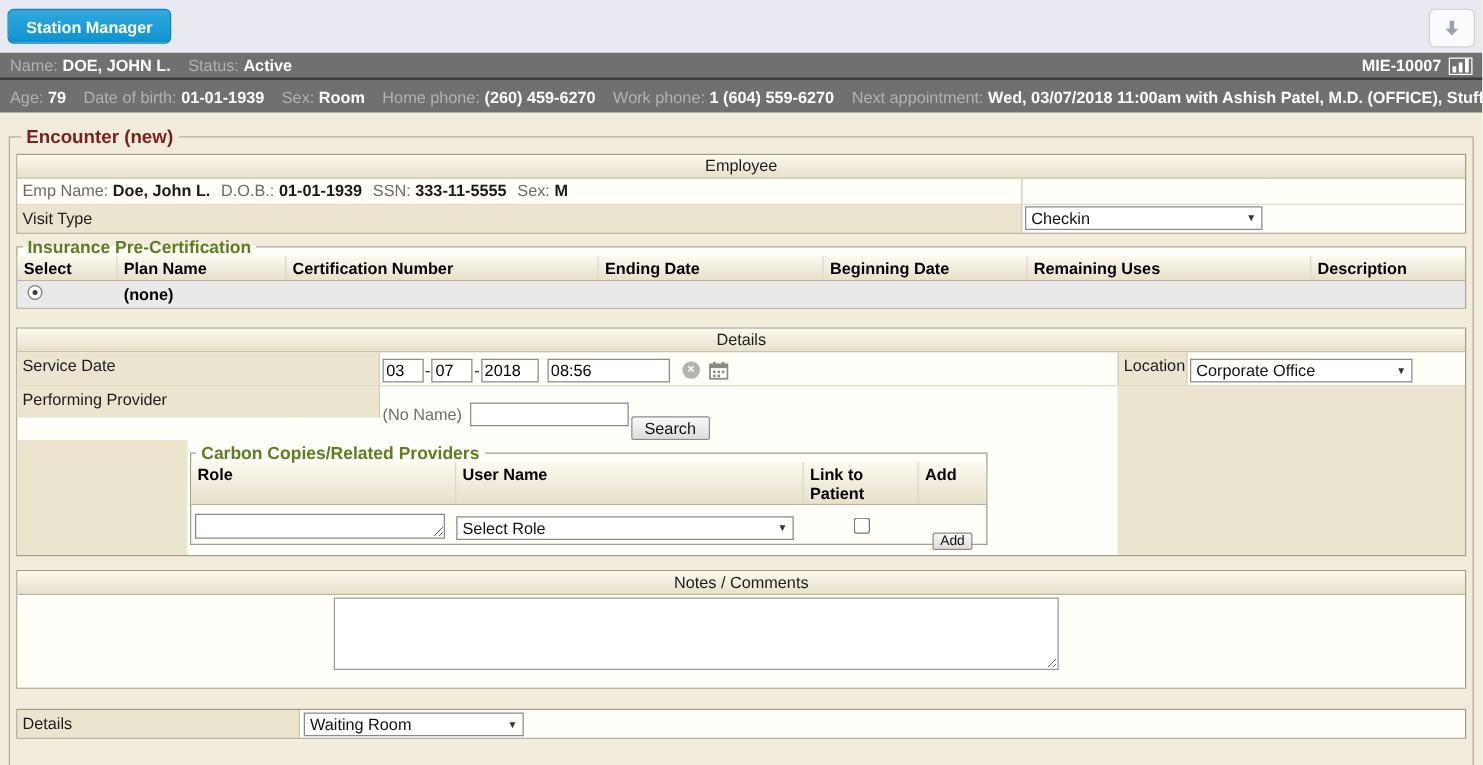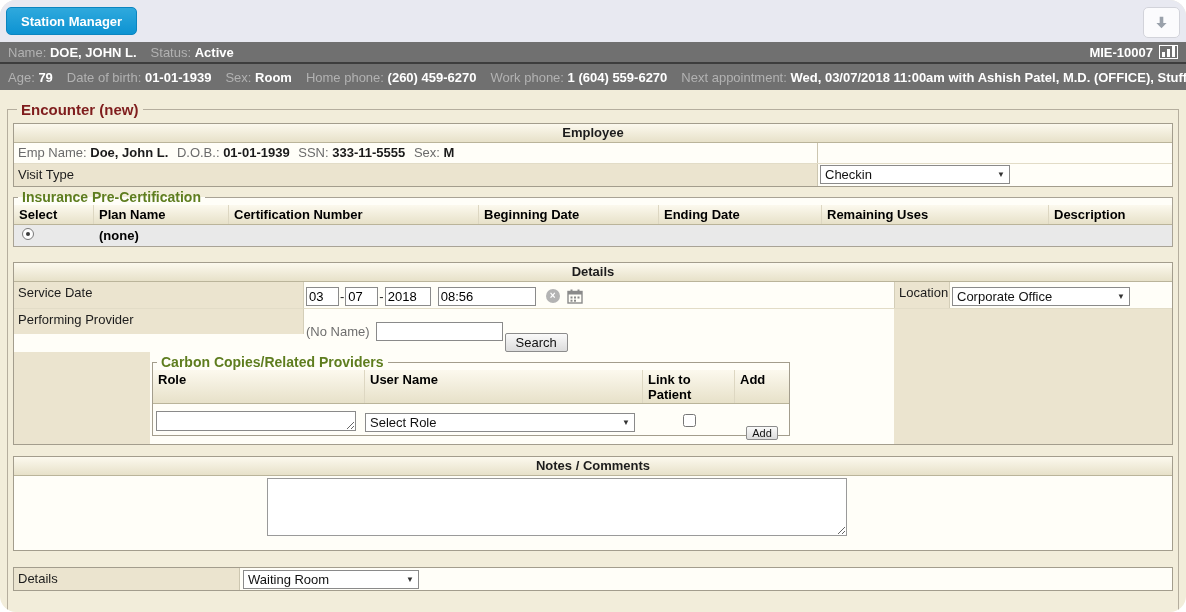--- a/index.html
+++ b/index.html
@@ -1,17 +1,17 @@
 <!DOCTYPE html>
 <html><head>
 <meta charset="utf-8">
 <style>
   * { box-sizing: border-box; margin: 0; padding: 0; }
   body { margin: 0; font-family: "Liberation Sans", sans-serif; }
-  .page { width: 1186px; height: 612px; overflow: hidden; position: relative; background: #f2edda; border-radius: 16px; }
+  .page { width: 1186px; height: 612px; overflow: hidden; position: relative; background: #f2edda; }
 
   
   .topbar { height: 42px; background: #e8e9f1; position: relative; }
   .sm-tab {
     position: absolute; left: 6px; top: 7px; height: 28px; padding: 0 14px;
     background: linear-gradient(#2fa9dd, #0d93d2); color: #fff; font-weight: bold;
     font-size: 13px; border: 1px solid #0b85c0; border-radius: 5px; cursor: pointer;
     font-family: "Liberation Sans", sans-serif;
   }
   .collapse-btn {
@@ -21,35 +21,35 @@
   }
 
   
   .bar1 { height: 22px; background: #707070; border-bottom: 2px solid #3d3d3d;
           display: flex; align-items: center; padding: 0 8px; font-size: 13px; }
   .bar2 { height: 26px; background: #707070; display: flex; align-items: center;
           padding: 0 8px; font-size: 13px; }
   .pair { margin-right: 14px; white-space: nowrap; }
   .lbl { color: #b2b2b2; }
   .val { color: #ffffff; font-weight: bold; }
-  .bar-right { margin-left: auto; display: flex; align-items: flex-start; gap: 6px; }
+  .bar-right { margin-left: auto; display: flex; align-items: flex-end; gap: 6px; }
   .chart-icon { width: 19px; height: 14px; border: 1px solid #fff; display: flex;
                 align-items: flex-end; gap: 2px; padding: 1px 2px; }
   .chart-icon i { display: block; width: 3px; background: #fff; }
 
   
   .content { padding: 11px 0 0 0; }
   fieldset.enc { margin: 0 7px; border: 1px solid #b5ae9e; padding: 5px 5px 8px 5px; height: 530px; }
   fieldset.enc > legend { color: #7f1d1d; font-weight: bold; font-size: 15px; padding: 0 4px; margin-left: 4px; }
   fieldset.sub-fs { border: 1px solid #a9a395; background: #fffef8; margin: 2px 0 15px 0; padding: 0; }
   fieldset.sub-fs > legend { color: #5e7d1f; font-weight: bold; font-size: 14px; padding: 0 4px; margin-left: 4px; }
 
   .tbl { border: 1px solid #a39d8d; background: #fffef8; }
   .tbl-header { height: 19px; background: linear-gradient(#fcf9ee, #e7e1c9);
-                border-bottom: 1px solid #bab49a; text-align: center; font-weight: bold;
+                border-bottom: 1px solid #bab49a; text-align: center; font-weight: normal;
                 font-size: 13px; line-height: 18px; color: #1c1c1c; }
   .label-cell { background: #ebe4cf; font-size: 13px; color: #1c1c1c; padding: 3px 0 0 4px; }
   .grad-head { background: linear-gradient(#fcf9ee, #e7e1c9); border-bottom: 1px solid #bab49a;
                font-weight: bold; font-size: 13px; }
   .grad-head > div { padding: 2px 0 1px 5px; border-right: 1px solid #ddd7c2; }
   .grad-head > div:last-child { border-right: none; }
 
   
   .employee { margin-bottom: 2px; }
   .emp-row { display: flex; height: 20px; font-size: 13px; background: #fffef8; }
@@ -210,22 +210,22 @@
           </div>
         </div>
       </div>
 
       <fieldset class="sub-fs">
         <legend>Insurance Pre-Certification</legend>
         <div class="ins-grid hdr grad-head">
           <div>Select</div>
           <div>Plan Name</div>
           <div>Certification Number</div>
+          <div>Ending Date</div>
           <div>Beginning Date</div>
-          <div>Ending Date</div>
           <div>Remaining Uses</div>
           <div>Description</div>
         </div>
         <div class="ins-row">
           <div><span class="radio"></span></div>
           <div class="none-val">(none)</div>
           <div></div>
         </div>
       </fieldset>
 

